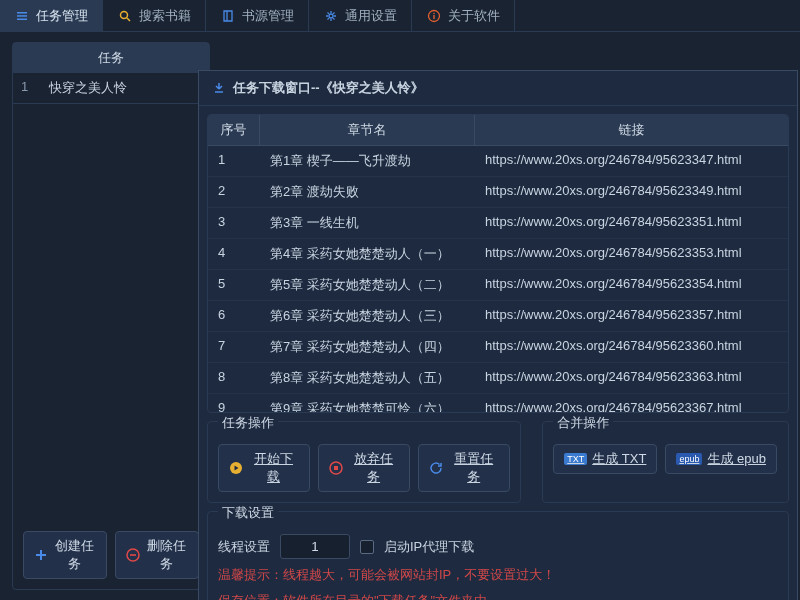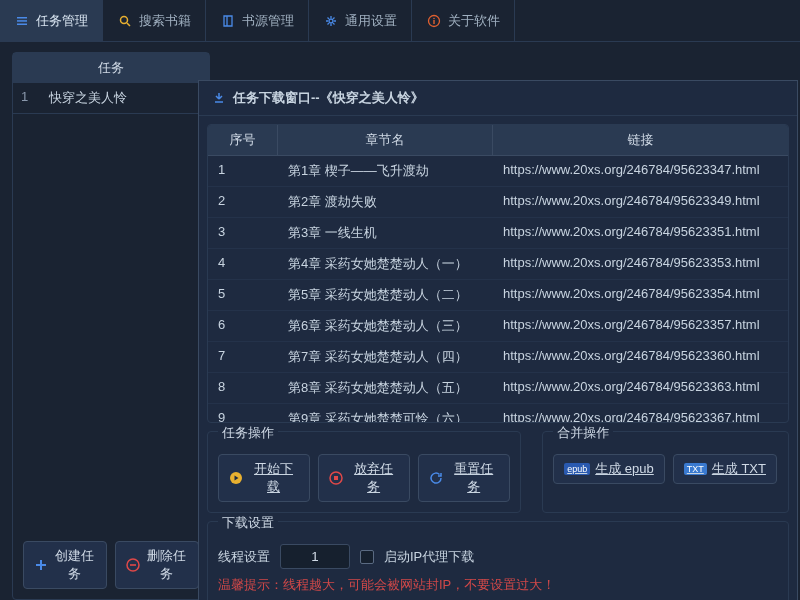--- a/index.html
+++ b/index.html
@@ -1,35 +1,35 @@
 <!DOCTYPE html>
 <html><head>
 <meta charset="utf-8">
 <style>
 * { margin: 0; padding: 0; box-sizing: border-box; }
 body { font-family: "Microsoft YaHei", sans-serif; background: #1a2332; color: #c8d4e0; font-size: 13px; width: 800px; height: 600px; overflow: hidden; position: relative; }
-.top-tabs { display: flex; background: #1a2332; border-bottom: 1px solid #2a3a52; height: 42px; }
+.top-tabs { display: flex; background: #1a2332; border-bottom: 1px solid #2a3a52; height: 32px; }
 .top-tab { display: flex; align-items: center; gap: 6px; padding: 0 14px; cursor: pointer; color: #a0b0c0; border-right: 1px solid #2a3a52; }
 .top-tab.active { background: #2a3a52; color: #d8e4f0; }
 .icon { display: inline-flex; align-items: center; justify-content: center; width: 16px; height: 16px; }
 .main-area { display: flex; position: relative; height: calc(100% - 32px); }
 .side-panel { width: 198px; border: 1px solid #2a3a52; margin: 10px 6px 10px 12px; border-radius: 4px; display: flex; flex-direction: column; }
 .side-header { background: #2a3a52; padding: 6px 10px; text-align: center; color: #d0dae6; }
 .task-row { display: flex; padding: 6px 8px; gap: 10px; border-bottom: 1px solid #2a3a52; }
 .task-idx { width: 18px; color: #8a98ac; }
 .side-footer { margin-top: auto; display: flex; gap: 8px; padding: 10px; }
 .btn { display: inline-flex; align-items: center; gap: 5px; border: 1px solid #3a4a62; background: #22304a; color: #d0dae6; padding: 5px 10px; border-radius: 4px; cursor: pointer; font-size: 13px; }
 .btn .ic { width: 14px; height: 14px; display: inline-flex; align-items: center; justify-content: center; }
 .dialog { position: absolute; left: 198px; top: 38px; width: 600px; height: 560px; background: #1e2a40; border: 1px solid #3a4a62; display: flex; flex-direction: column; }
 .dialog-title { display: flex; align-items: center; gap: 6px; padding: 8px 12px; background: #1e2a40; border-bottom: 1px solid #2a3a52; color: #c8d4e0; font-weight: bold; }
 .table-wrap { border: 1px solid #2a3a52; margin: 8px; border-radius: 4px; flex: 1; overflow: hidden; display: flex; flex-direction: column; }
 .thead { display: flex; background: #2a3a52; border-bottom: 1px solid #3a4a62; }
 .th { padding: 6px 10px; border-right: 1px solid #3a4a62; text-align: center; color: #d0dae6; }
 .th:last-child { border-right: none; }
-.col-idx { width: 70px; }
+.col-idx { width: 52px; }
 .col-chap { width: 215px; }
 .col-link { flex: 1; }
 .tbody { overflow-y: auto; flex: 1; }
 .tr { display: flex; border-bottom: 1px solid #24324a; padding: 3px 0; }
 .td { padding: 3px 10px; overflow: hidden; text-overflow: ellipsis; white-space: nowrap; }
 .td.col-link { color: #c8d4e0; }
 .panels { display: flex; gap: 21px; margin: 0 8px 8px; }
 .panel { border: 1px solid #2a3a52; border-radius: 4px; padding: 6px 10px 10px; }
 .panel-title { color: #d0dae6; margin-bottom: 8px; font-size: 13px; position: relative; top: -14px; background: #1e2a40; display: inline-block; padding: 0 4px; }
 .panel-body { display: flex; gap: 8px; margin-top: -10px; text-decoration: underline; }
@@ -220,26 +220,26 @@
                 </svg>
               </span>
             <span>重置任务</span>
           </button>
         </div>
       </div>
       <div class="panel merge-ops">
         <span class="panel-title">合并操作</span>
         <div class="panel-body">
           <button class="btn">
+            <span class="ic-tag">TXT</span>
+            <span>生成 TXT</span>
+          </button>
+          <button class="btn">
             <span class="ic-tag" style="background:#2a5ab0">epub</span>
             <span>生成 epub</span>
-          </button>
-          <button class="btn">
-            <span class="ic-tag">TXT</span>
-            <span>生成 TXT</span>
           </button>
         </div>
       </div>
     </div>
 
     <div class="settings">
       <span class="panel-title">下载设置</span>
       <div class="settings-row">
         <span>线程设置</span>
         <input class="num-input" value="1" style="">

